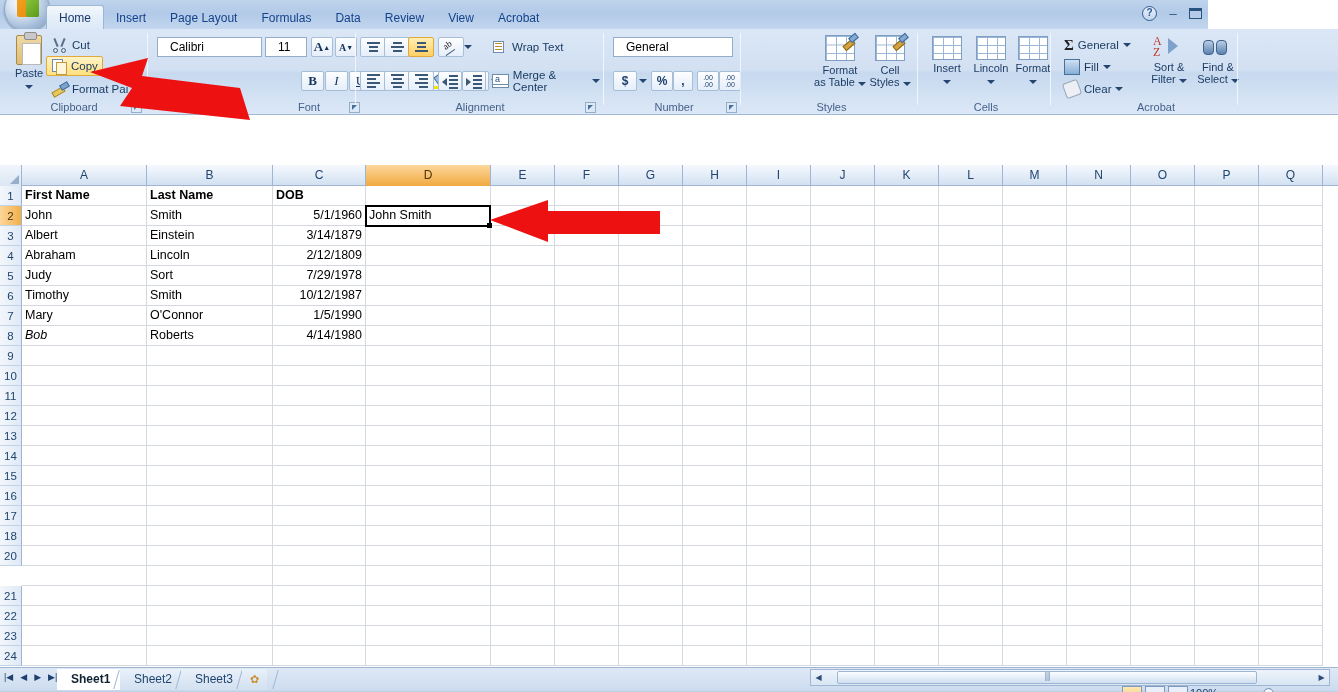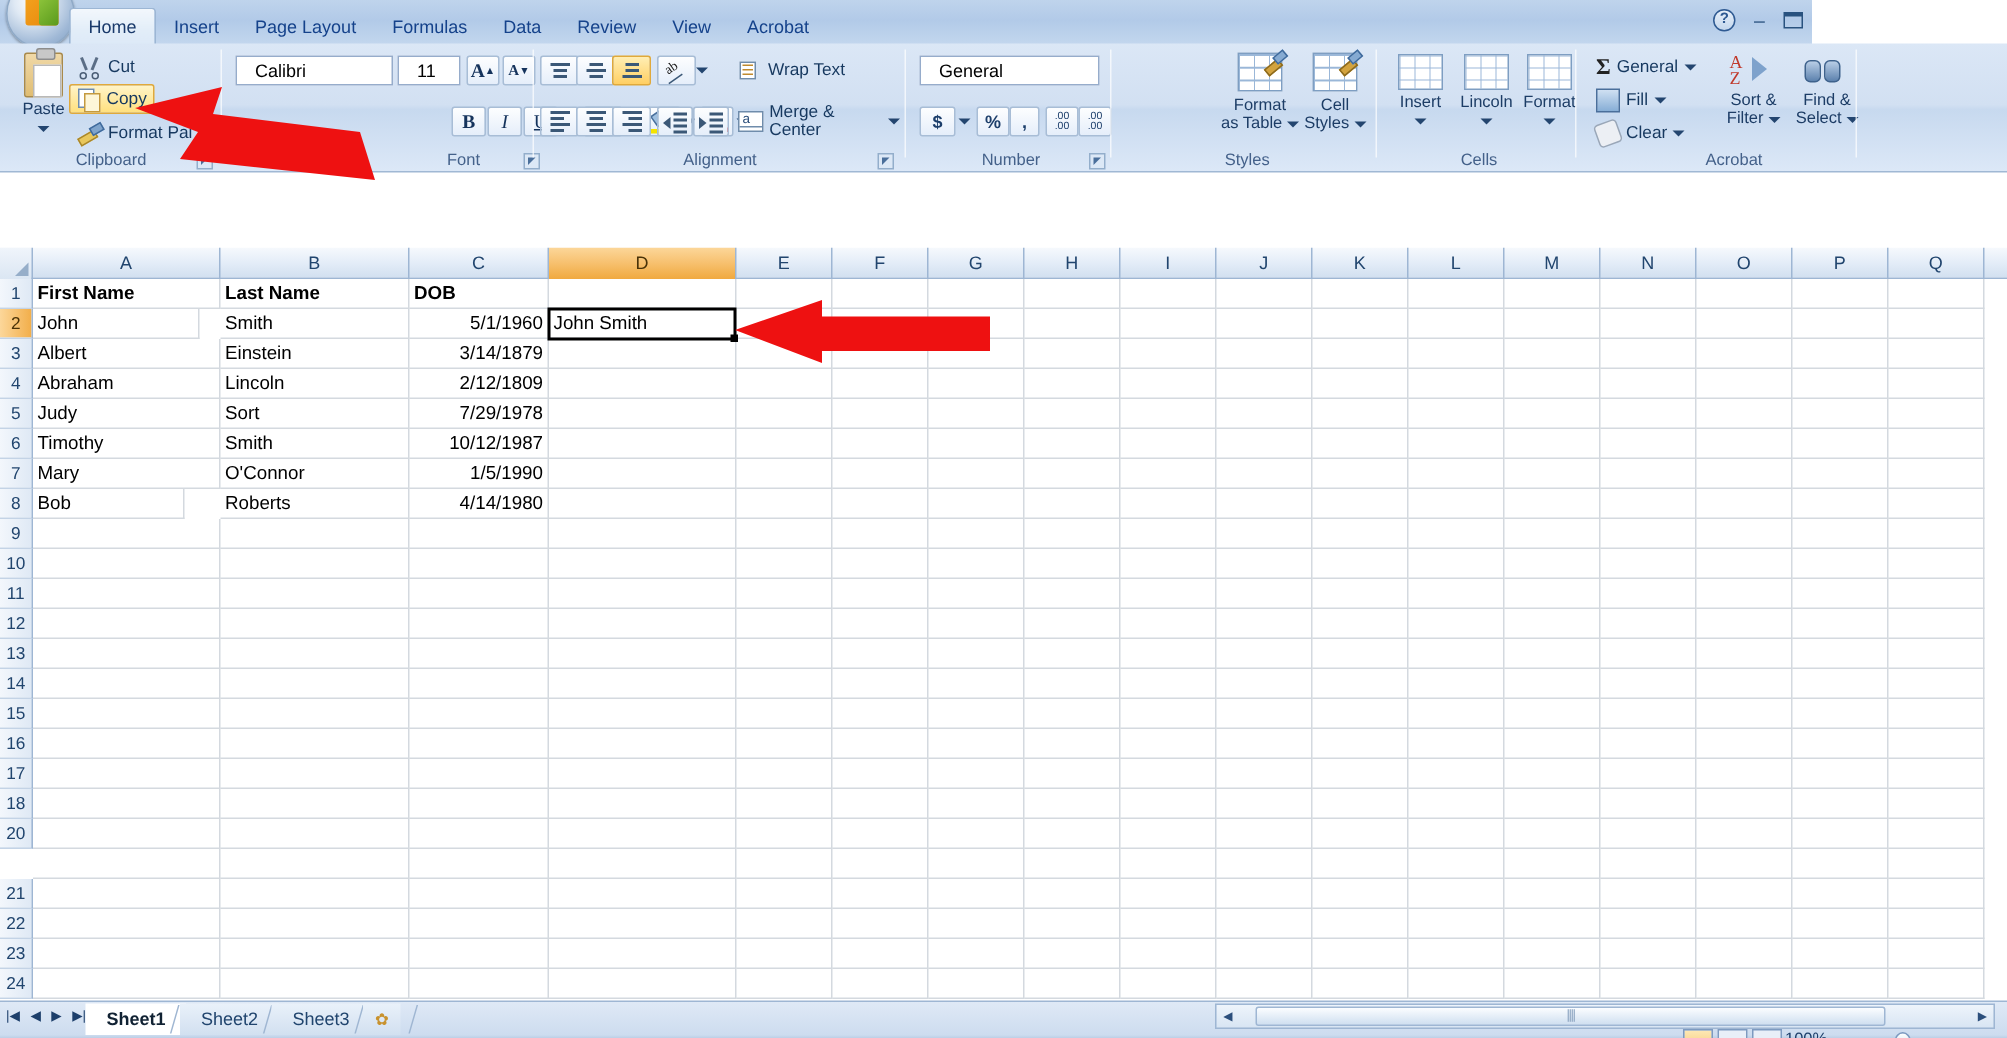--- a/index.html
+++ b/index.html
@@ -729,21 +729,21 @@
         <div class="cell b" style="left: 661px; top: 0px; width: 64px;"></div>
         <div class="cell b" style="left: 725px; top: 0px; width: 64px;"></div>
         <div class="cell b" style="left: 789px; top: 0px; width: 64px;"></div>
         <div class="cell b" style="left: 853px; top: 0px; width: 64px;"></div>
         <div class="cell b" style="left: 917px; top: 0px; width: 64px;"></div>
         <div class="cell b" style="left: 981px; top: 0px; width: 64px;"></div>
         <div class="cell b" style="left: 1045px; top: 0px; width: 64px;"></div>
         <div class="cell b" style="left: 1109px; top: 0px; width: 64px;"></div>
         <div class="cell b" style="left: 1173px; top: 0px; width: 64px;"></div>
         <div class="cell b" style="left: 1237px; top: 0px; width: 64px;"></div>
-        <div class="cell" style="left: 0px; top: 20px; width: 111px;">John</div>
+        <div class="cell" style="left: 0px; top: 20px; width: 125px;">John</div>
         <div class="cell" style="left: 125px; top: 20px; width: 126px;">Smith</div>
         <div class="cell r" style="left: 251px; top: 20px; width: 93px;">5/1/1960</div>
         <div class="cell" style="left: 344px; top: 20px; width: 125px;"></div>
         <div class="cell" style="left: 469px; top: 20px; width: 64px;"></div>
         <div class="cell" style="left: 533px; top: 20px; width: 64px;"></div>
         <div class="cell" style="left: 597px; top: 20px; width: 64px;"></div>
         <div class="cell" style="left: 661px; top: 20px; width: 64px;"></div>
         <div class="cell" style="left: 725px; top: 20px; width: 64px;"></div>
         <div class="cell" style="left: 789px; top: 20px; width: 64px;"></div>
         <div class="cell" style="left: 853px; top: 20px; width: 64px;"></div>
@@ -831,21 +831,21 @@
         <div class="cell" style="left: 661px; top: 120px; width: 64px;"></div>
         <div class="cell" style="left: 725px; top: 120px; width: 64px;"></div>
         <div class="cell" style="left: 789px; top: 120px; width: 64px;"></div>
         <div class="cell" style="left: 853px; top: 120px; width: 64px;"></div>
         <div class="cell" style="left: 917px; top: 120px; width: 64px;"></div>
         <div class="cell" style="left: 981px; top: 120px; width: 64px;"></div>
         <div class="cell" style="left: 1045px; top: 120px; width: 64px;"></div>
         <div class="cell" style="left: 1109px; top: 120px; width: 64px;"></div>
         <div class="cell" style="left: 1173px; top: 120px; width: 64px;"></div>
         <div class="cell" style="left: 1237px; top: 120px; width: 64px;"></div>
-        <div class="cell" style="left: 0px; top: 140px; width: 101px;">Bob</div>
+        <div class="cell" style="left: 0px; top: 140px; width: 125px; font-style: italic;">Bob</div>
         <div class="cell" style="left: 125px; top: 140px; width: 126px;">Roberts</div>
         <div class="cell r" style="left: 251px; top: 140px; width: 93px;">4/14/1980</div>
         <div class="cell" style="left: 344px; top: 140px; width: 125px;"></div>
         <div class="cell" style="left: 469px; top: 140px; width: 64px;"></div>
         <div class="cell" style="left: 533px; top: 140px; width: 64px;"></div>
         <div class="cell" style="left: 597px; top: 140px; width: 64px;"></div>
         <div class="cell" style="left: 661px; top: 140px; width: 64px;"></div>
         <div class="cell" style="left: 725px; top: 140px; width: 64px;"></div>
         <div class="cell" style="left: 789px; top: 140px; width: 64px;"></div>
         <div class="cell" style="left: 853px; top: 140px; width: 64px;"></div>

